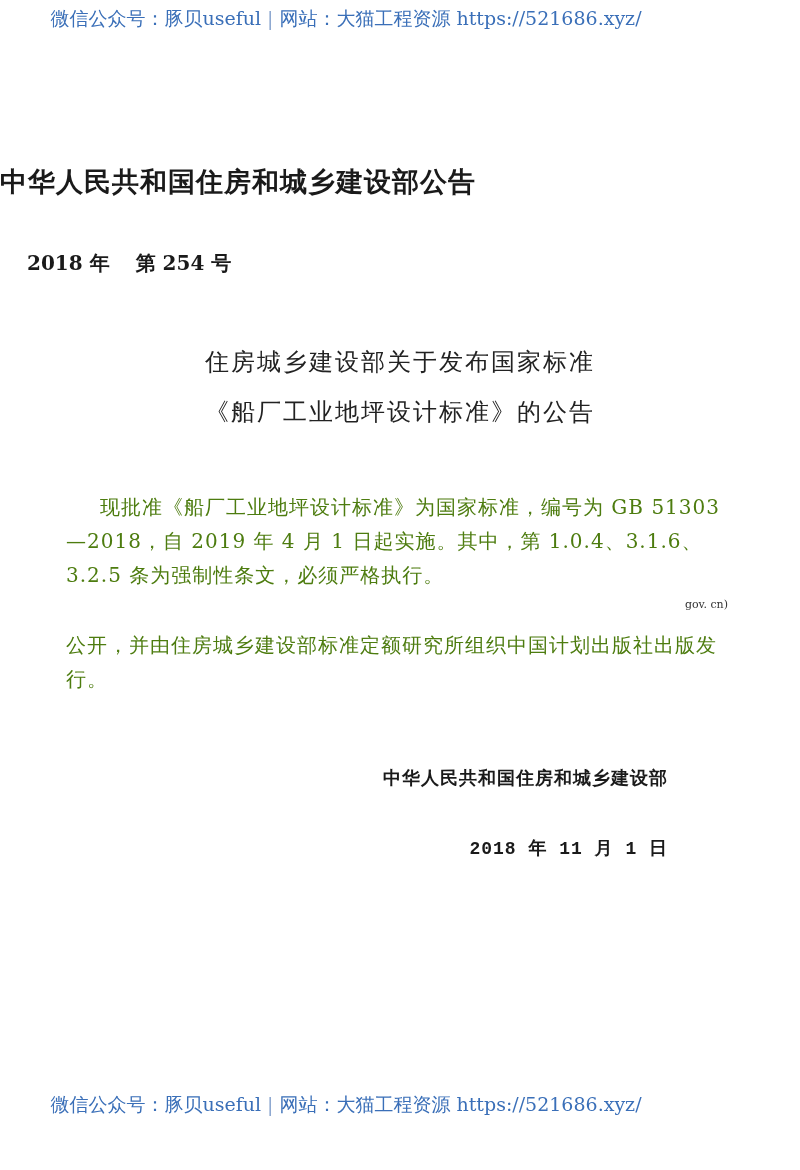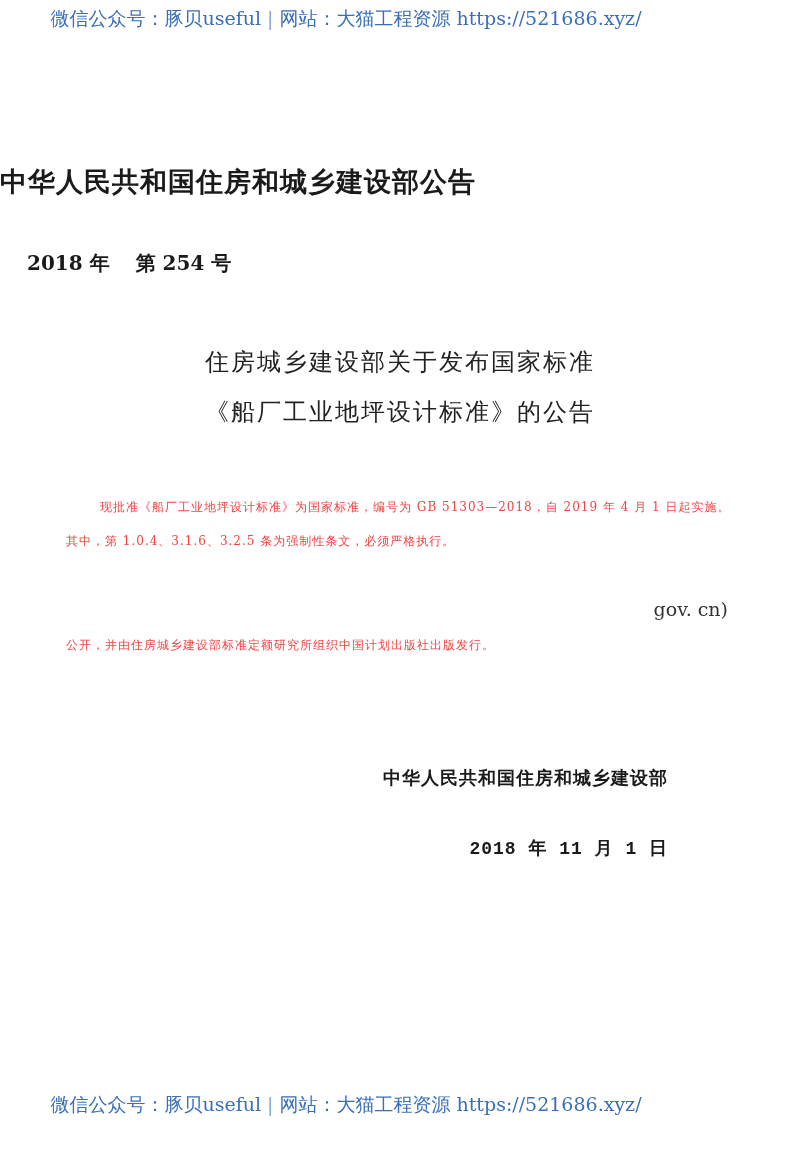--- a/index.html
+++ b/index.html
@@ -27,25 +27,25 @@
   .number .gap { display: inline-block; width: 26px; }
   .subtitle {
     position: absolute; left: 0; width: 800px; text-align: center;
     font-family: "DejaVu Sans", "Liberation Sans", sans-serif;
     font-size: 24px; letter-spacing: 2px; color: #222;
   }
   .sub1 { top: 346px; }
   .sub2 { top: 396px; }
   .para {
     position: absolute; left: 66px; width: 670px;
-    font-size: 12px; line-height: 34px; color: #ef4444; letter-spacing: 1px;
+    font-size: 20px; line-height: 34px; color: #4d7c0f; letter-spacing: 1px;
   }
   .p1 { top: 490px; text-indent: 34px; }
   .gov {
-    position: absolute; top: 598px; right: 72px; font-size: 19px; color: #333;
+    position: absolute; top: 598px; right: 72px; font-size: 11px; color: #333;
   }
   .p2 { top: 628px; }
   .sign {
     position: absolute; right: 132px; text-align: right;
     font-family: "DejaVu Sans", "Liberation Sans", sans-serif; font-weight: bold;
     font-size: 18px; color: #1a1a1a; letter-spacing: 1px;
   }
   .sign1 { top: 766px; margin-left: 26px; }
   .sign2 { top: 836px; font-family: Liberation Mono, monospace; }
 </style>

